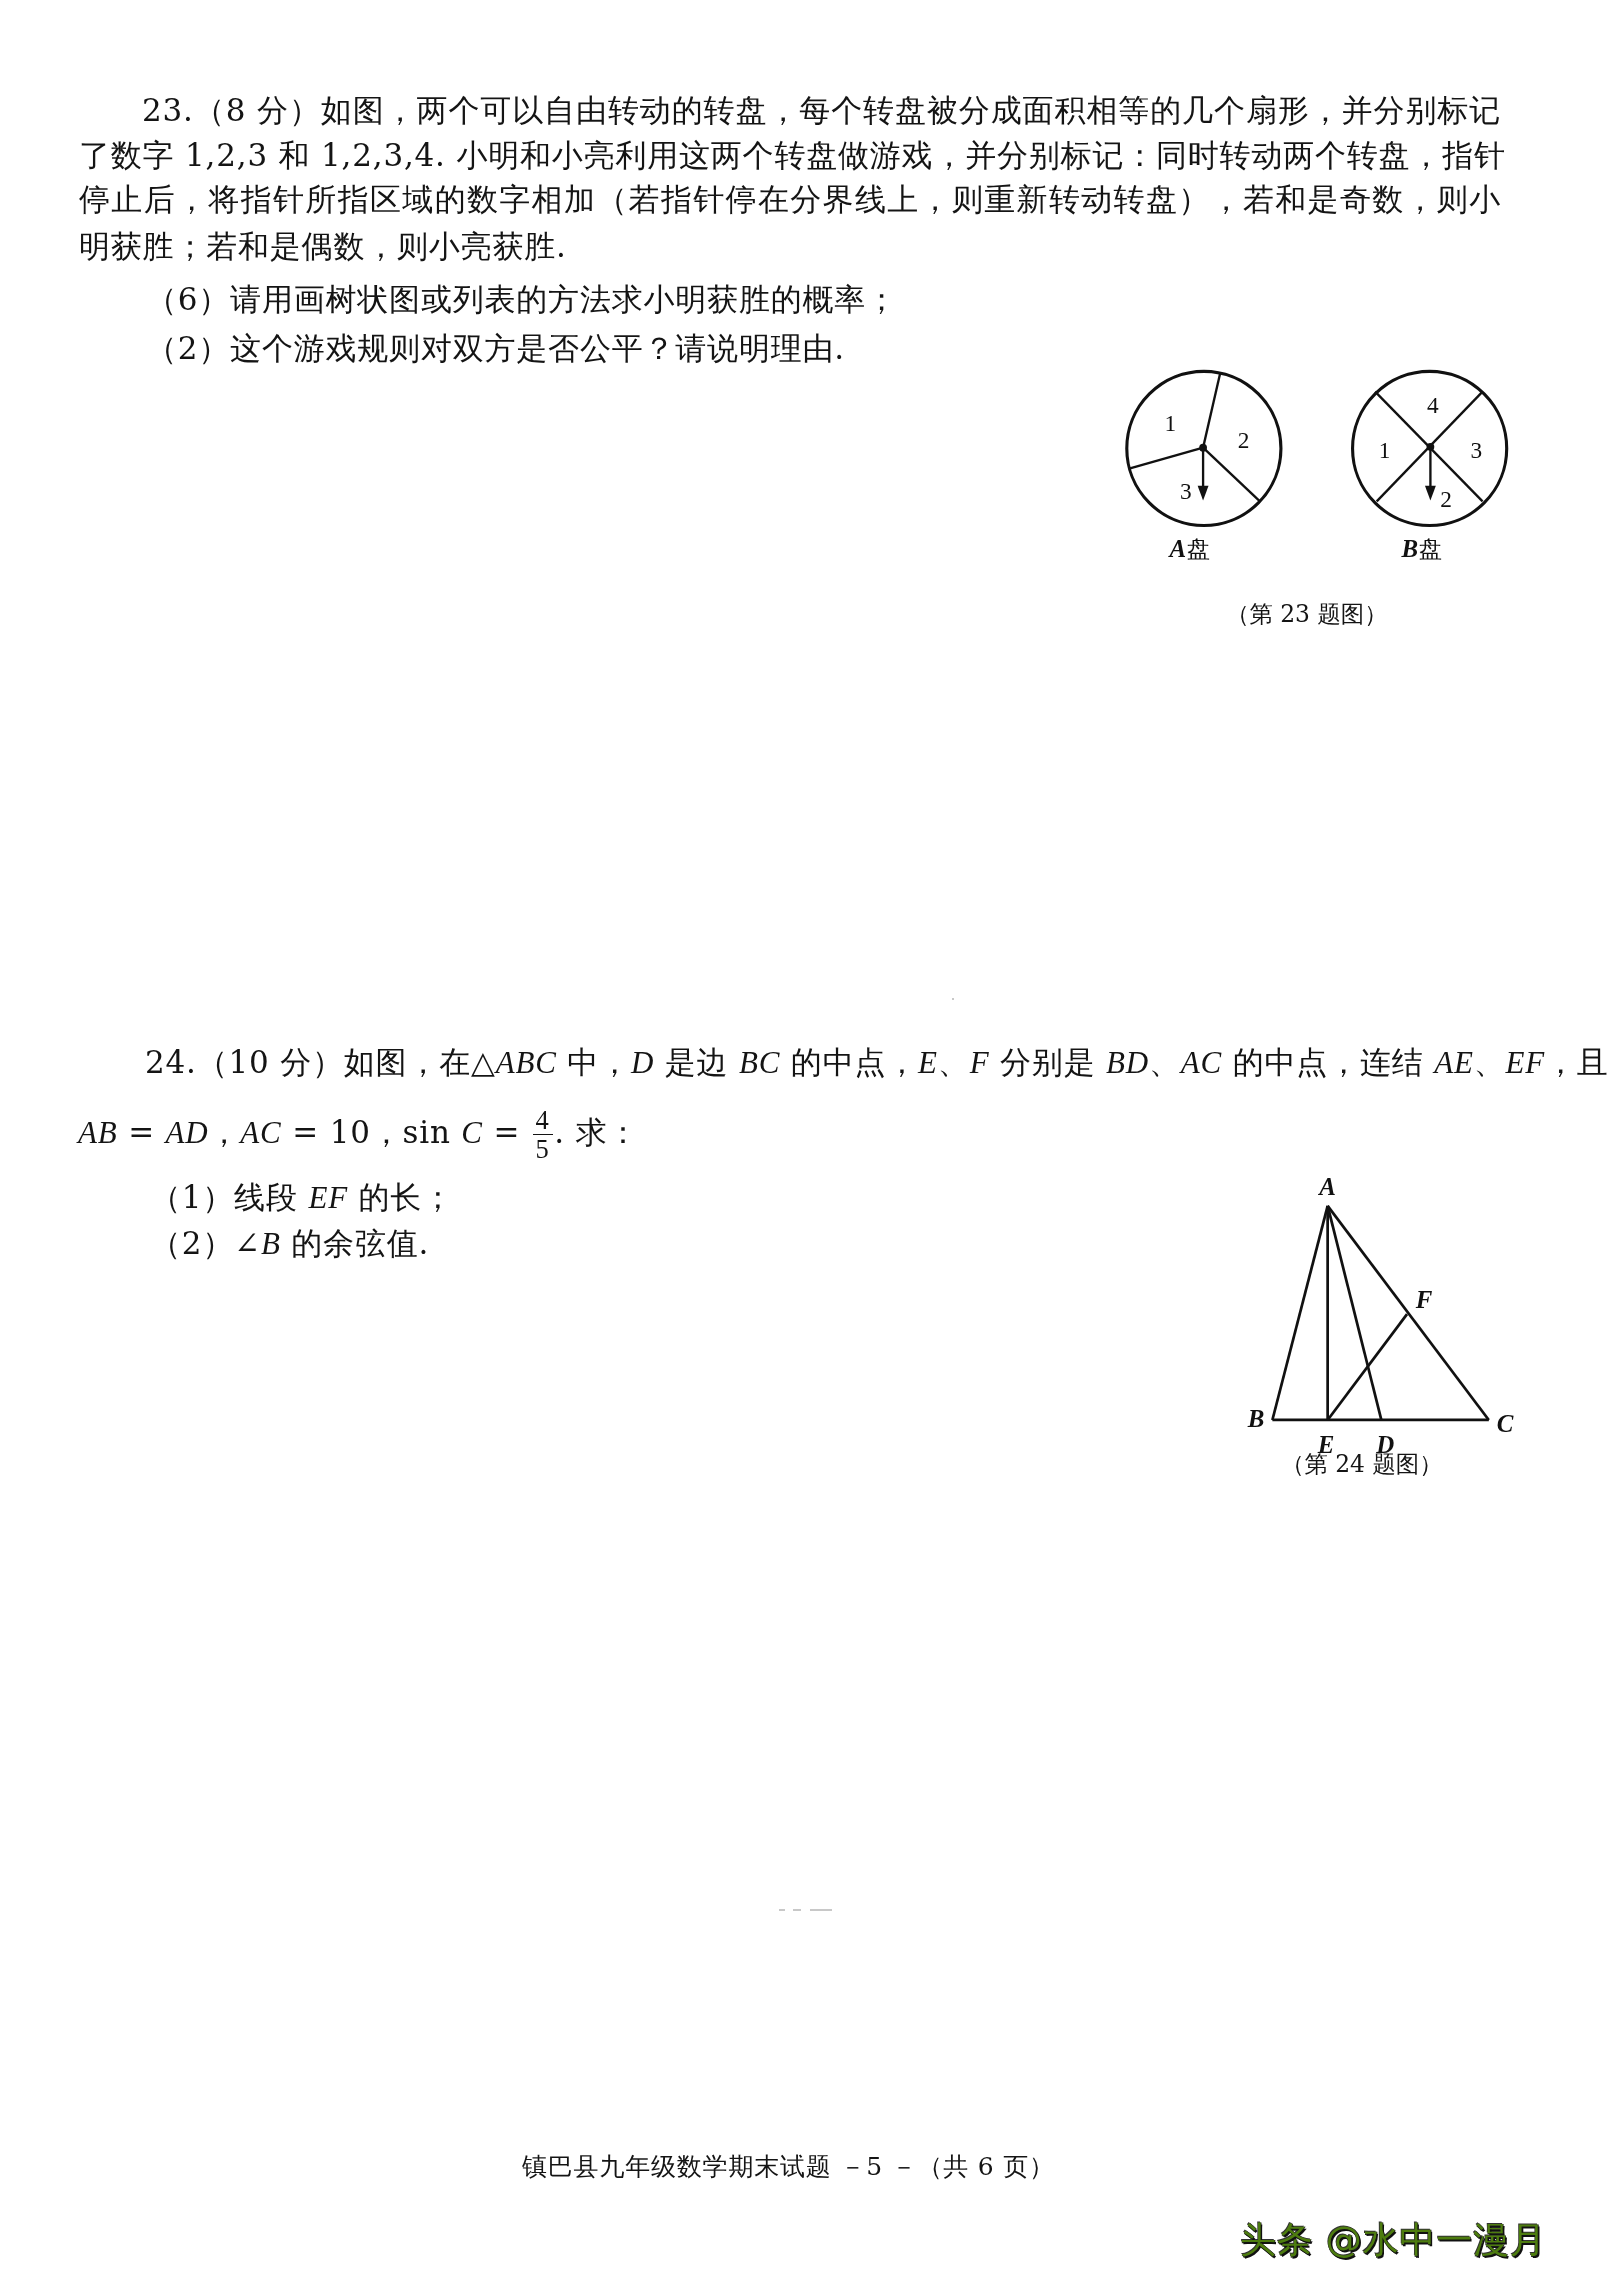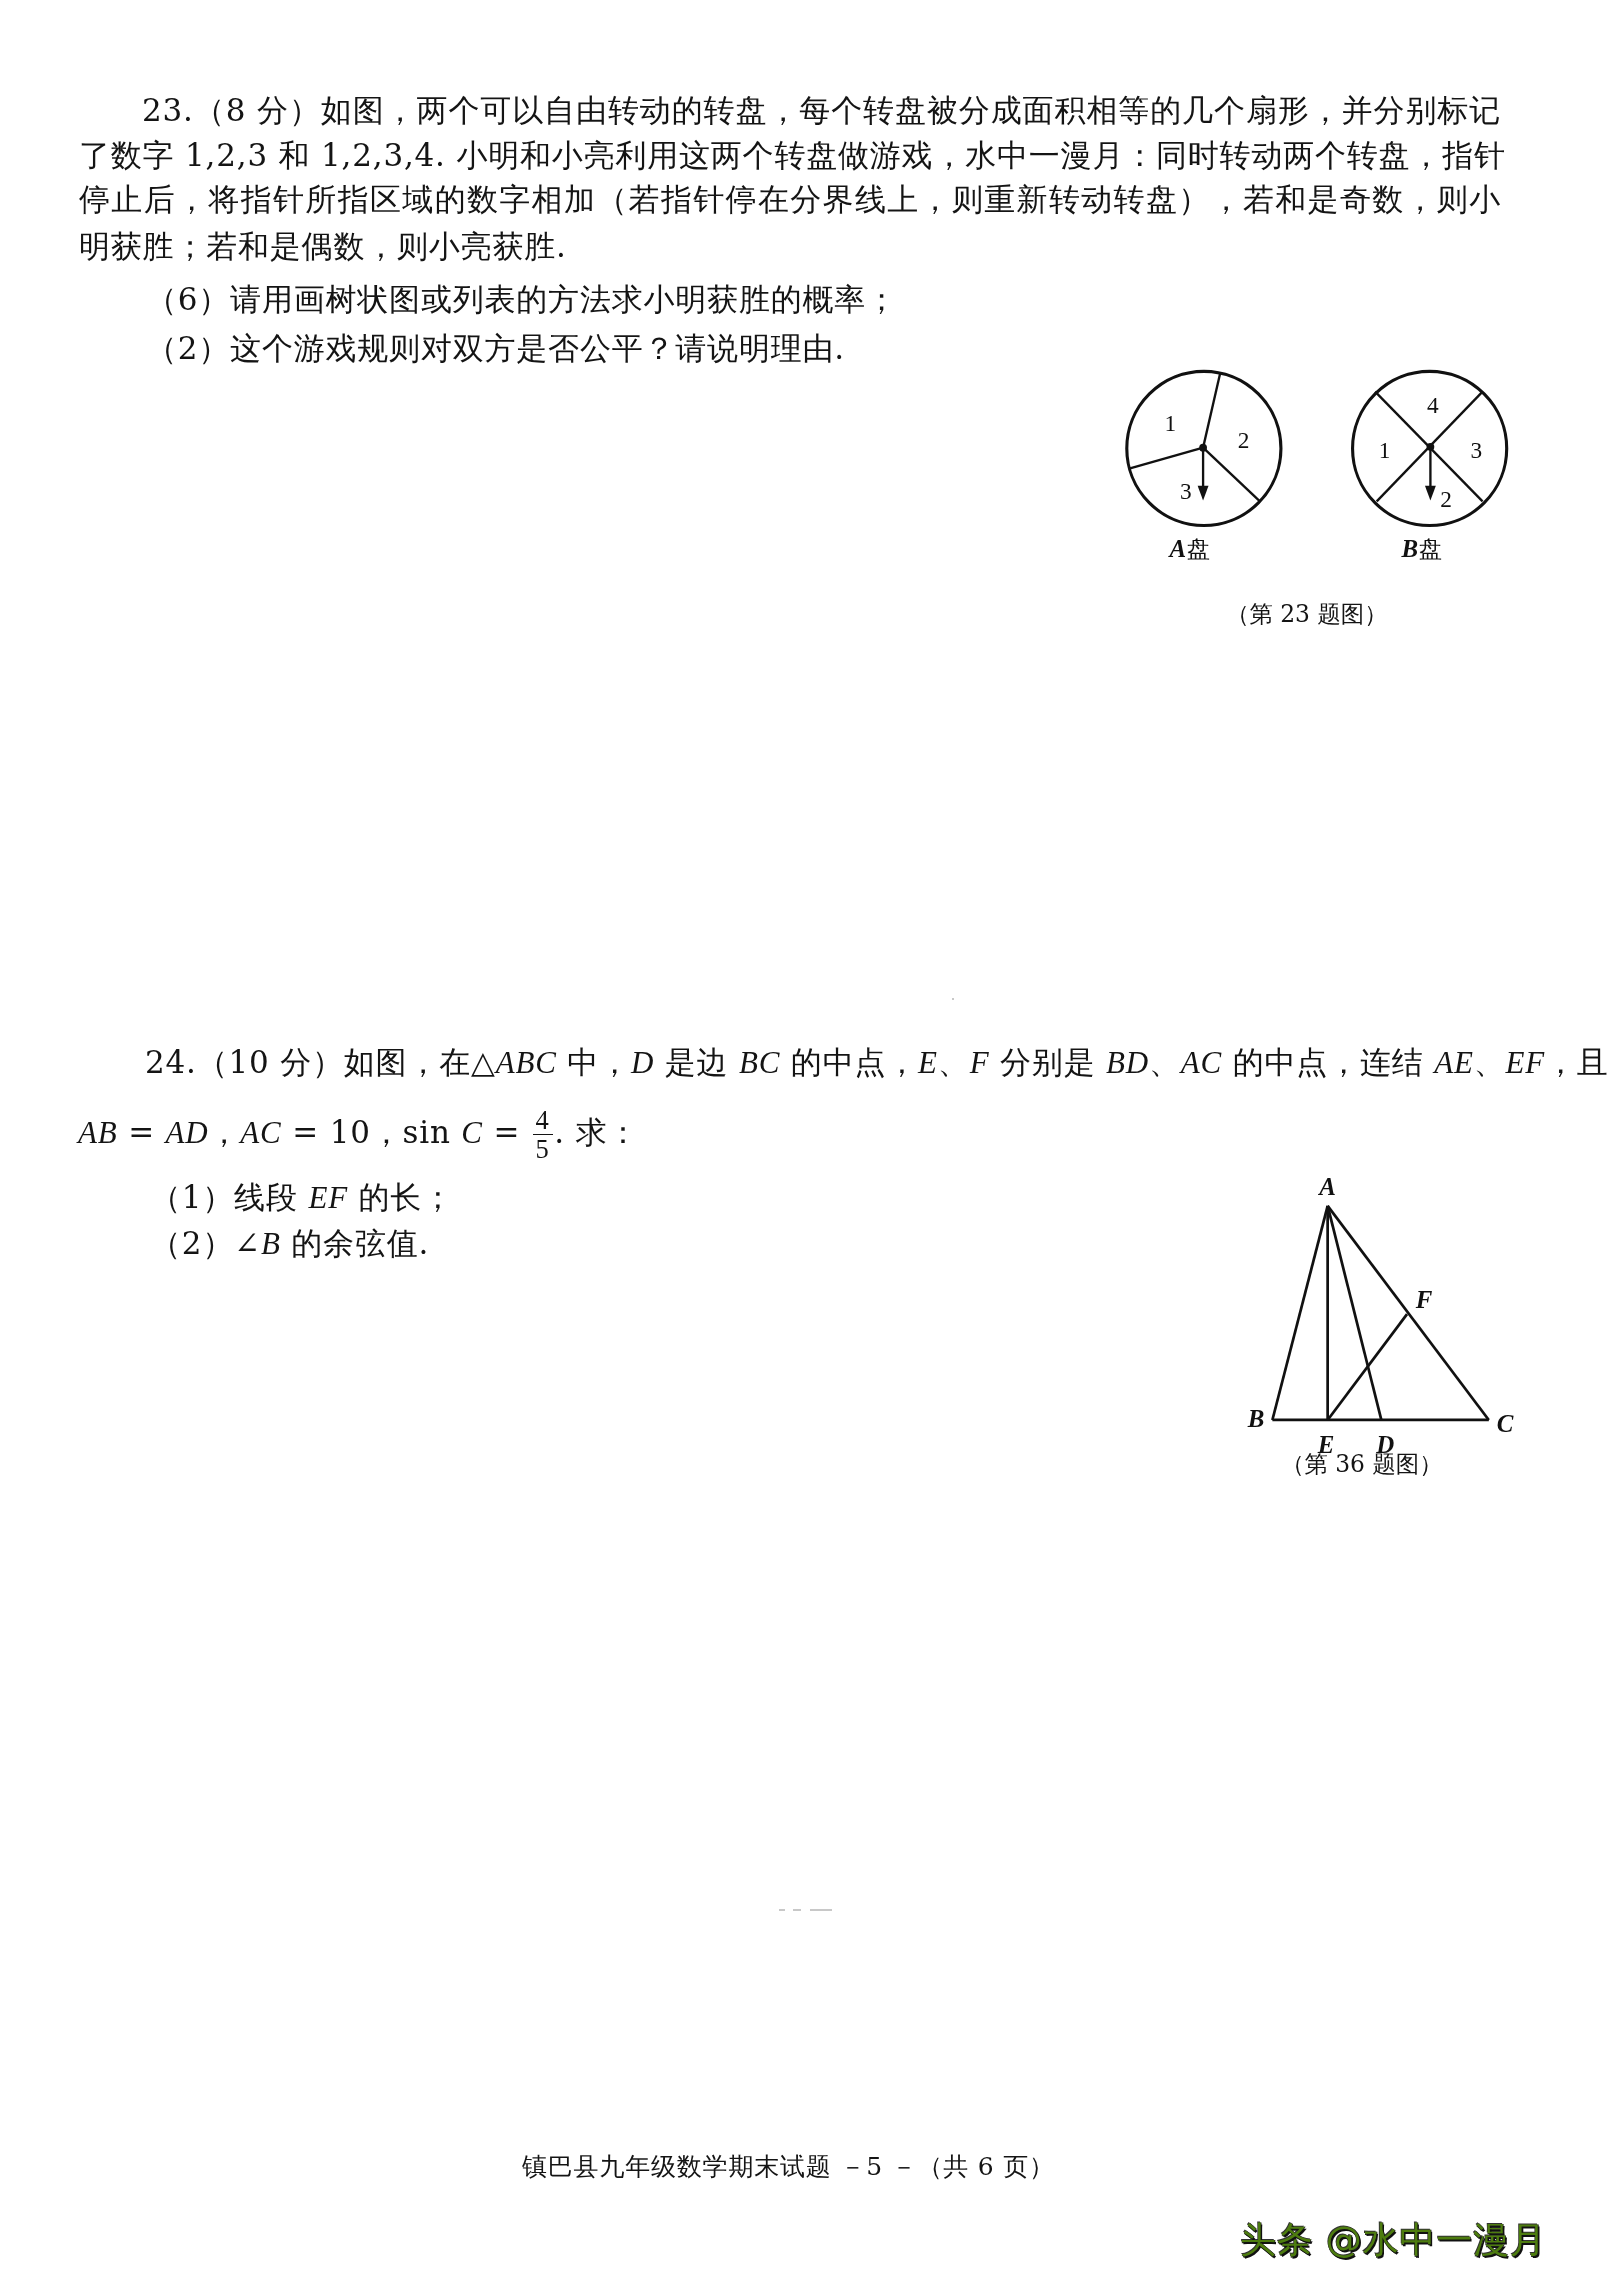--- a/index.html
+++ b/index.html
@@ -39,21 +39,21 @@
     font-size: 36px; line-height: 44px; white-space: nowrap; color: #4d7c0f;
     text-shadow: 1.6px 1.6px 0 #111, -0.8px -0.8px 0 #333, 0.8px 0 0 #222, 0 0.8px 0 #222;
     letter-spacing: 0.8px;
   }
   .speck { position: absolute; background: #c8c8c8; height: 1.6px; }
 </style>
 </head>
 <body>
 
 <div class="line just" style="left:142px; top:92px; width:1359px;">23.（8 分）如图，两个可以自由转动的转盘，每个转盘被分成面积相等的几个扇形，并分别标记</div>
-<div class="line just" style="left:79px; top:137px; width:1422px;">了数字 1,2,3 和 1,2,3,4. 小明和小亮利用这两个转盘做游戏，水中一漫月：同时转动两个转盘，指针</div>
+<div class="line just" style="left:79px; top:137px; width:1422px;">了数字 1,2,3 和 1,2,3,4. 小明和小亮利用这两个转盘做游戏，并分别标记：同时转动两个转盘，指针</div>
 <div class="line just" style="left:79px; top:181px; width:1422px;">停止后，将指针所指区域的数字相加（若指针停在分界线上，则重新转动转盘），若和是奇数，则小</div>
 <div class="line" style="left:79px; top:228px;">明获胜；若和是偶数，则小亮获胜.</div>
 <div class="line" style="left:146px; top:281px;">（6）请用画树状图或列表的方法求小明获胜的概率；</div>
 <div class="line" style="left:146px; top:330px;">（2）这个游戏规则对双方是否公平？请说明理由.</div>
 
 <svg style="left:0; top:0;" width="1609" height="2295" viewBox="0 0 2066 2948">
 
   <g stroke="#111" fill="none">
     <circle cx="1546" cy="576" r="99" stroke-width="4"></circle>
     <line x1="1545" y1="575" x2="1567" y2="479" stroke-width="3"></line>
@@ -121,21 +121,21 @@
   </g>
   <g class="fig-label" font-size="32" font-style="italic" font-weight="bold" fill="#111" text-anchor="middle">
     <text x="1705" y="1535">A</text>
     <text x="1829" y="1680">F</text>
     <text x="1613" y="1833">B</text>
     <text x="1703" y="1866">E</text>
     <text x="1779" y="1866">D</text>
     <text x="1933" y="1840">C</text>
   </g>
 </svg>
-<div class="caption" style="left:1281px; top:1450px;">（第 36 题图）</div>
+<div class="caption" style="left:1281px; top:1450px;">（第 24 题图）</div>
 
 <div class="speck" style="left:779px; top:1909px; width:6.2px;"></div>
 <div class="speck" style="left:793px; top:1909px; width:7.8px;"></div>
 <div class="speck" style="left:810px; top:1909px; width:22px;"></div>
 
 <div class="footer" style="left:522px; top:2151px;">镇巴县九年级数学期末试题 －5 －（共 6 页）</div>
 
 <div class="watermark" style="left:1240px; top:2218px;">头条 @水中一漫月</div>
 
 

